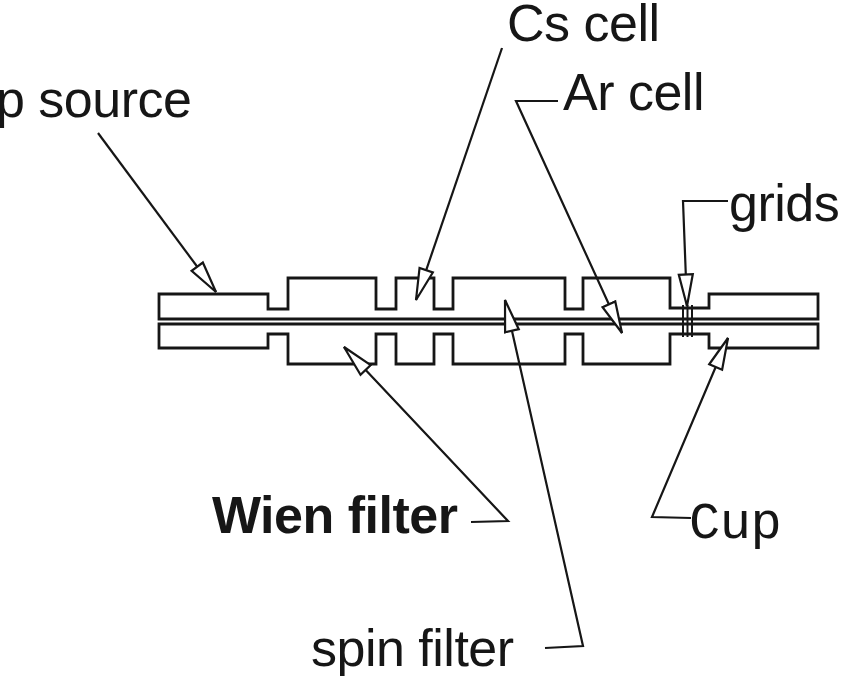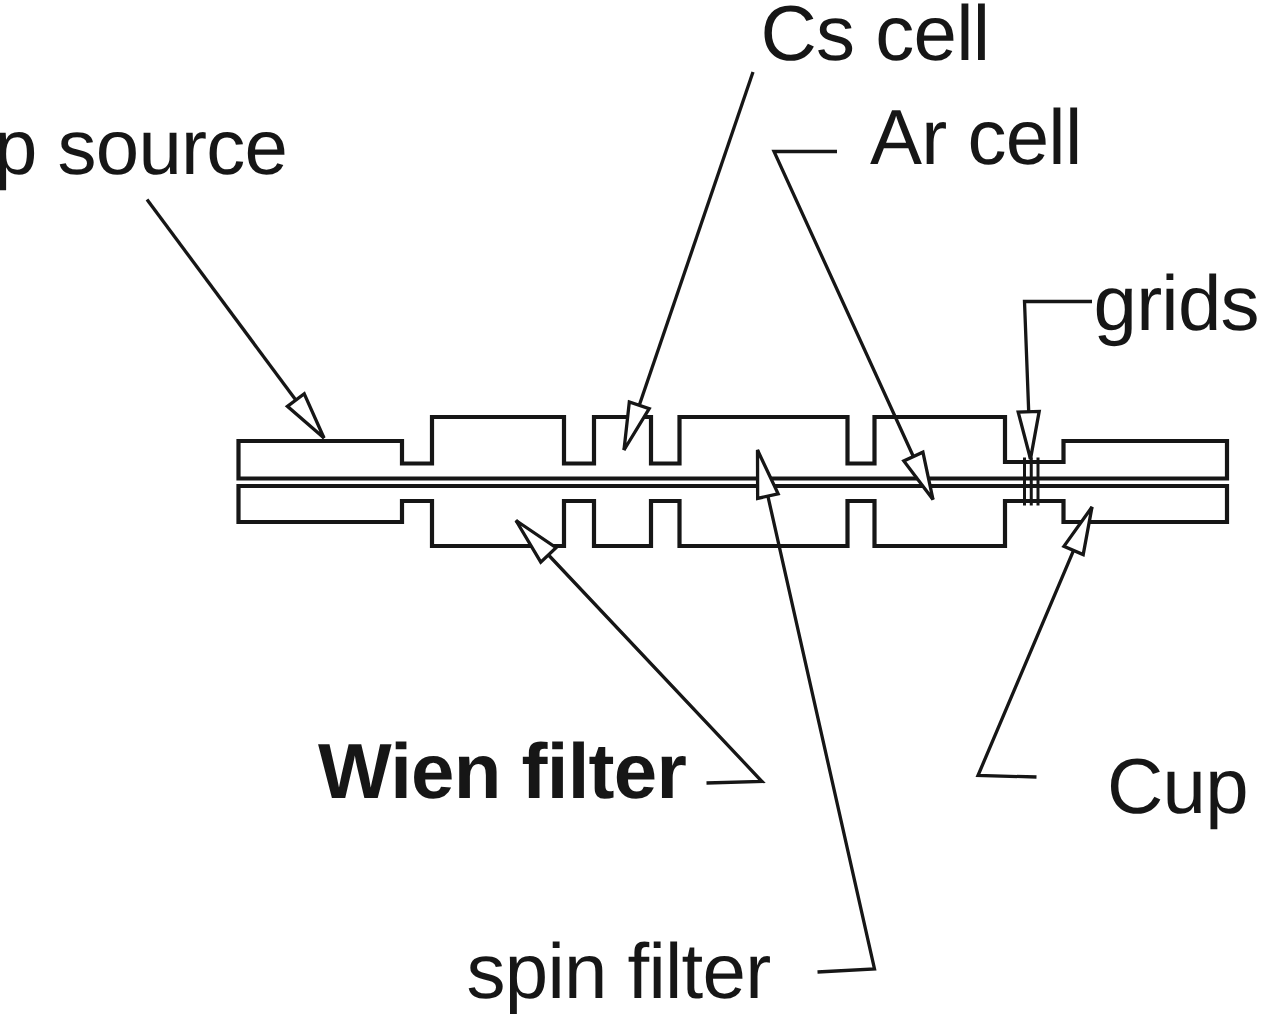--- a/index.html
+++ b/index.html
@@ -21,25 +21,25 @@
     font-size: 52px;
     line-height: 1;
     letter-spacing: -0.5px;
     color: #161616;
     white-space: nowrap;
     user-select: none;
   }
   
   #lbl-p-source   { left: -4px;  top: 73px;  }
   #lbl-cs-cell    { left: 507px; top: -3px;  }
-  #lbl-ar-cell    { left: 580px; top: 66px;  }
+  #lbl-ar-cell    { left: 563px; top: 66px;  }
   #lbl-grids      { left: 729px; top: 177px; }
   #lbl-wien-filter{ left: 212px; top: 489px; font-weight: bold; }
   #lbl-spin-filter{ left: 311px; top: 622px; }
-  #lbl-cup        { left: 738px; top: 499px; }
+  #lbl-cup        { left: 689px; top: 499px; font-family: Liberation Mono, monospace; }
 </style>
 </head>
 <body>
 
 <div id="figure">
 
   <svg id="diagram-svg" viewBox="0 0 850 676" xmlns="http://www.w3.org/2000/svg">
     <defs>
       <marker id="openArrow" markerUnits="userSpaceOnUse" markerWidth="44" markerHeight="24" refX="33" refY="10" orient="auto">
         <path d="M 1.5,3 L 33,10 L 1.5,17 Z" fill="#ffffff" stroke="#161616" stroke-width="2.2"></path>

